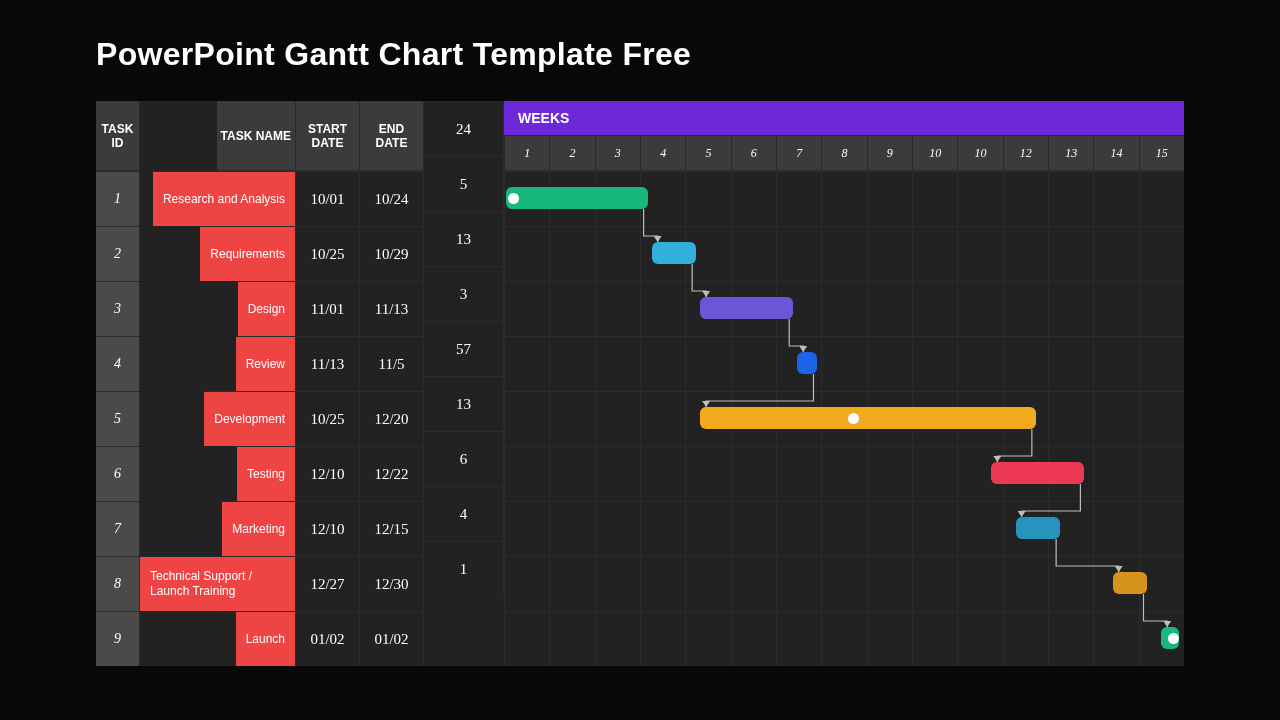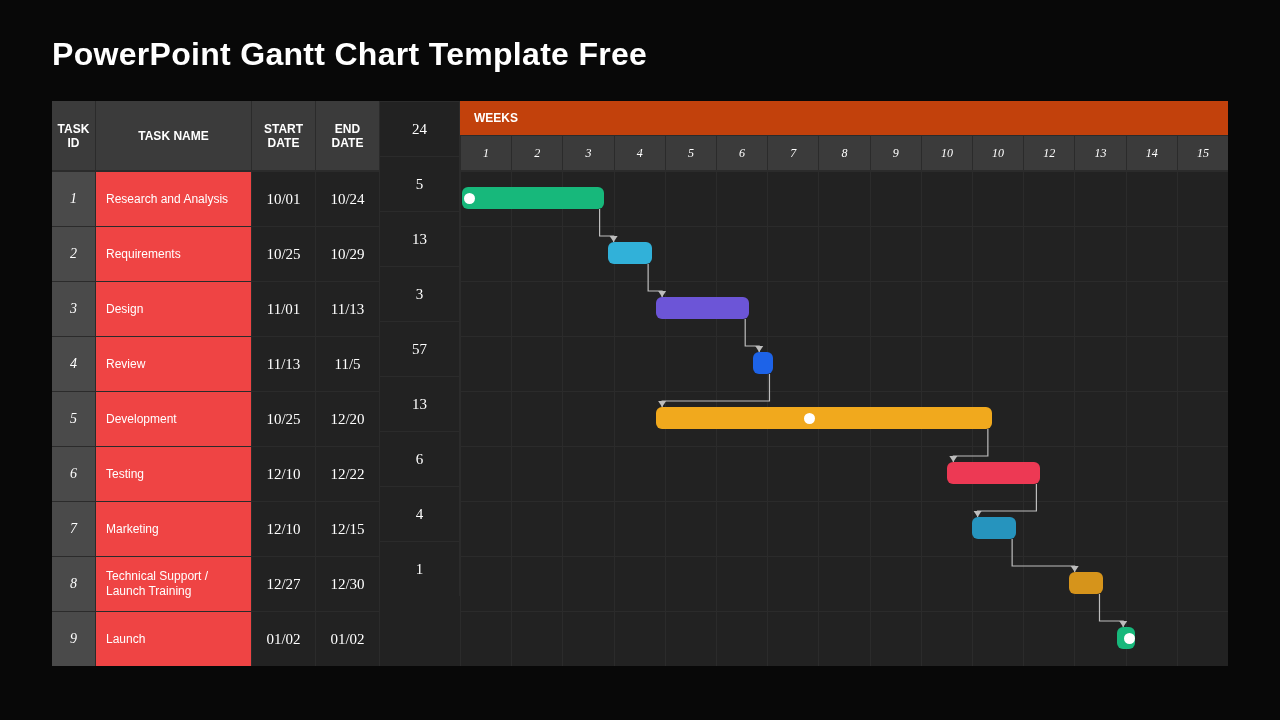--- a/index.html
+++ b/index.html
@@ -1,35 +1,35 @@
 <!DOCTYPE html>
 <html><head>
 <meta charset="utf-8">
 <style>
   *{box-sizing:border-box;margin:0;padding:0;}
   html,body{width:1280px;height:720px;background:#080808;font-family:"Segoe UI",Arial,sans-serif;color:#fff;overflow:hidden;}
-  .slide{position:relative;width:1280px;height:648px;padding:36px 52px;}
+  .slide{position:relative;width:1280px;height:648px;padding:36px 96px;}
   .title{font-size:32px;font-weight:600;letter-spacing:.3px;margin-bottom:28px;}
 
   .chart{display:flex;background:#222;}
   .table{flex:0 0 408px;display:flex;}
   .col{display:flex;flex-direction:column;}
   .c-id{flex:0 0 44px;}
-  .c-name{flex:0 0 156px;}
+  .c-name{flex:0 0 156px;align-items:flex-end;}
   .c-st,.c-en{flex:0 0 64px;}
   .c-dur{flex:0 0 80px;}
 
   .hdr{height:70px;display:flex;align-items:center;justify-content:center;text-align:center;font-size:12px;font-weight:600;padding:4px;background:#3b3b3b;border-right:1px solid #2b2b2b;border-bottom:1px solid #2b2b2b;}
   .cell{height:55px;display:flex;align-items:center;justify-content:center;font-size:14px;border-right:1px solid #2b2b2b;border-top:1px solid #2b2b2b;}
   .c-id .cell{background:#4a4a4a;font-family:Georgia,serif;font-style:italic;}
   .c-name .cell{background:#ef4444;justify-content:flex-start;padding:0 10px;font-size:12px;line-height:1.25;}
   .c-st .cell,.c-en .cell,.c-dur .cell{font-family:Georgia,serif;font-size:15px;}
 
   .gantt{flex:1;position:relative;}
-  .wk-hdr{height:35px;display:flex;align-items:center;padding-left:14px;font-size:12px;font-weight:600;background:#c2410c;border-bottom:1px solid #2b2b2b;}
+  .wk-hdr{height:35px;display:flex;align-items:center;padding-left:14px;font-size:14px;font-weight:600;background:#6d28d9;border-bottom:1px solid #2b2b2b;}
   .wk-row{height:35px;display:grid;grid-template-columns:repeat(15,1fr);background:#3b3b3b;}
   .wk-row div{display:flex;align-items:center;justify-content:center;font-size:12px;font-family:Georgia,serif;font-style:italic;border-left:1px solid #2b2b2b;border-bottom:1px solid #2b2b2b;}
 
   .grid{position:relative;}
   .g-row{height:55px;display:grid;grid-template-columns:repeat(15,1fr);border-top:1px solid #2b2b2b;}
   .g-row div{border-left:1px solid #2b2b2b;}
 
   .bar{position:absolute;height:22px;border-radius:6px;top:16px;}
   .dot{position:absolute;width:11px;height:11px;background:#fff;border-radius:50%;top:22px;}
   svg.conn{position:absolute;left:0;top:0;pointer-events:none;}

